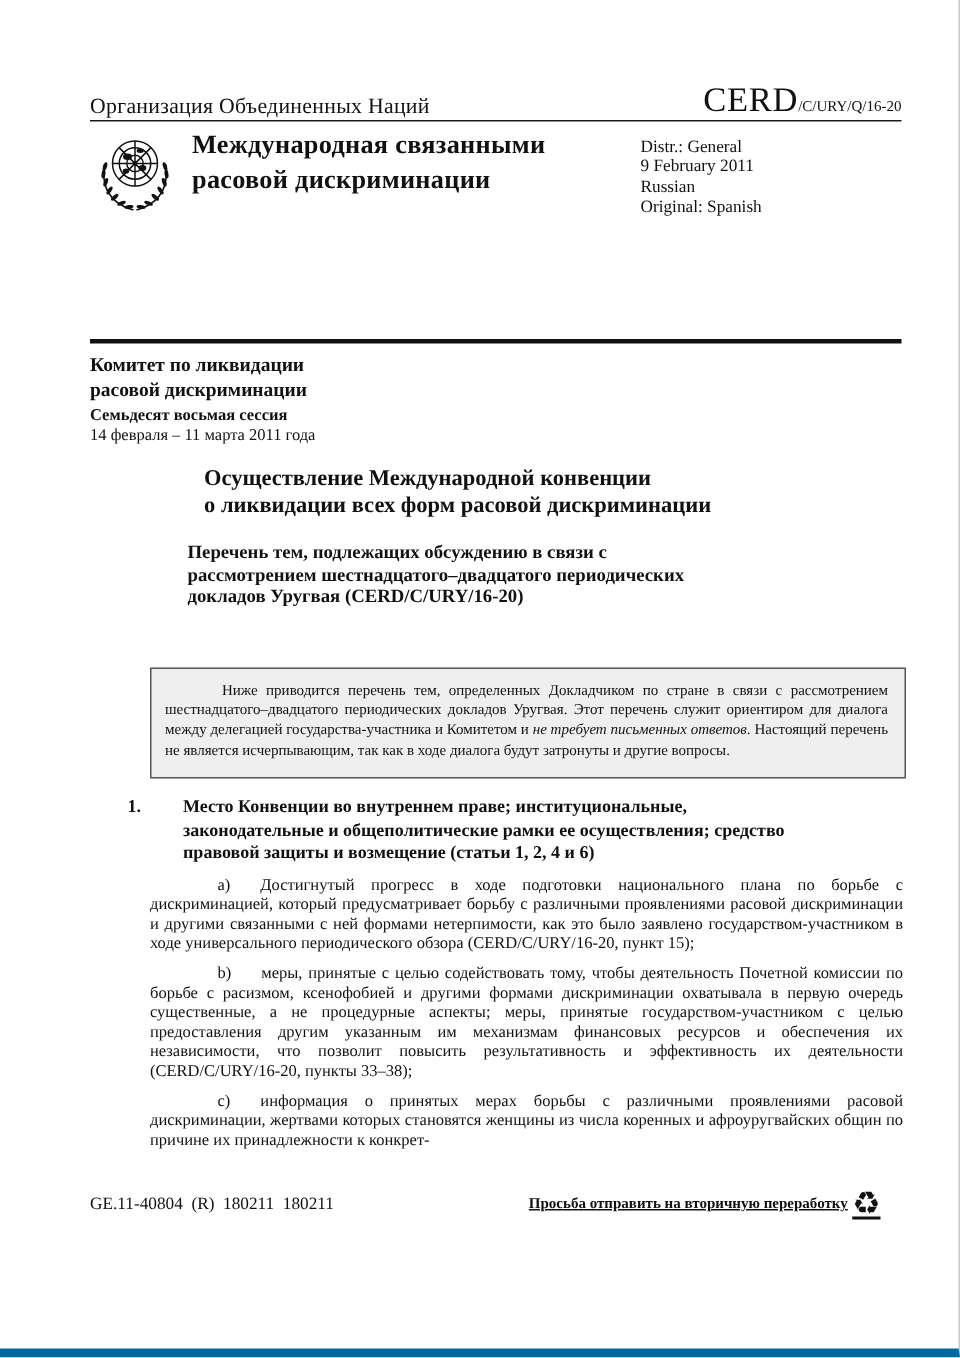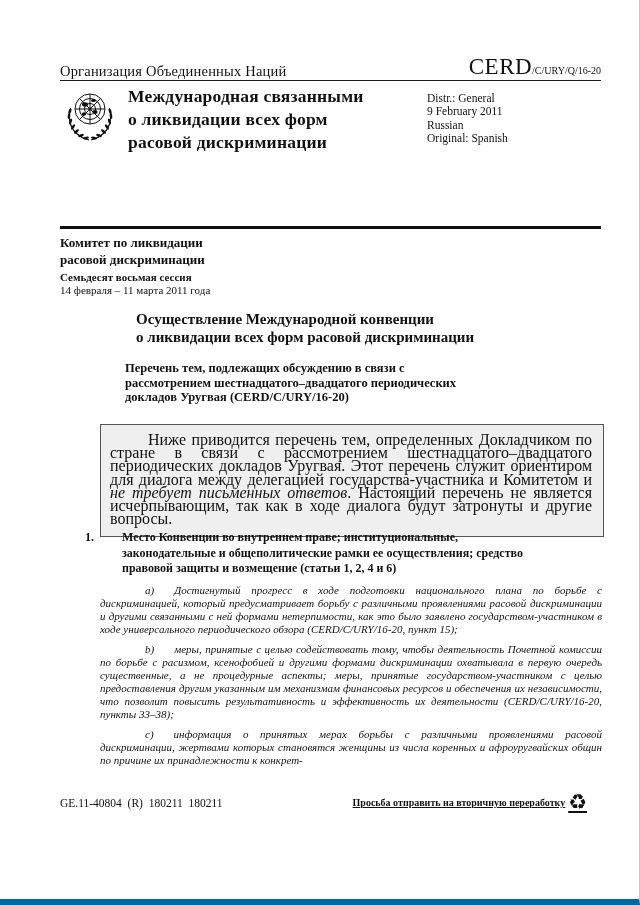--- a/index.html
+++ b/index.html
@@ -34,33 +34,33 @@
   
   .committee{position:absolute;top:234px;left:60px;}
   .committee .name{font-size:13px;font-weight:700;line-height:17px;}
   .committee .session{font-size:11px;font-weight:700;line-height:13px;margin-top:3px;}
   .committee .dates{font-size:11px;line-height:13px;}
   
   .main-title{position:absolute;top:310px;left:136px;font-size:15px;font-weight:700;line-height:18px;}
   .subtitle{position:absolute;top:361px;left:125px;font-size:12.5px;font-weight:700;line-height:14.5px;}
   
   .summary-box{
-    position:absolute;top:424px;left:100px;width:504px;box-sizing:border-box;
+    position:absolute;top:445px;left:100px;width:504px;box-sizing:border-box;
     border:1px solid #555;background:#efefef;
     padding:8px 11px 11px 9px;
-    font-size:16px;line-height:13.2px;text-align:justify;
+    font-size:10px;line-height:13.2px;text-align:justify;
   }
   .summary-box p{margin:0;text-indent:38px;}
   .summary-box .it{font-style:italic;}
   
   .section-block{position:absolute;top:530px;left:85px;width:519px;}
   .heading-row{display:flex;font-size:12px;font-weight:700;line-height:15.5px;}
   .heading-row .num{width:37px;flex:0 0 37px;}
   .heading-row .htext{width:462px;}
-  .paras{margin-left:15px;width:502px;font-size:11px;line-height:13px;text-align:justify;font-style:italic;}
+  .paras{margin-left:15px;width:502px;font-size:11px;line-height:13px;text-align:justify;}
   .paras p{margin:7px 0 0 0;text-indent:45px;}
   .paras .tab{display:inline-block;width:20px;}
   
   .footer-left{position:absolute;top:797px;left:60px;font-size:11.5px;white-space:pre;}
   .footer-right{
     position:absolute;top:792px;right:52px;
     display:flex;align-items:center;gap:3px;text-decoration:underline;
   }
   .footer-right .note{font-size:10px;font-weight:700;}
   .recycle{font-family:"DejaVu Sans",sans-serif;font-size:21px;line-height:21px;color:#111;}
@@ -112,21 +112,20 @@
         <ellipse cx="46" cy="43" rx="3" ry="1.3" transform="rotate(55 46 43)"></ellipse>
         <ellipse cx="42.5" cy="47.5" rx="3" ry="1.3" transform="rotate(40 42.5 47.5)"></ellipse>
         <ellipse cx="38" cy="51.5" rx="3" ry="1.3" transform="rotate(22 38 51.5)"></ellipse>
         <ellipse cx="33" cy="54" rx="3" ry="1.3" transform="rotate(8 33 54)"></ellipse>
       </g>
     </svg>
   </div>
 
   <div class="conv-title">
     <div>Международная связанными</div>
-    <div>о ликвидации всех форм</div>
     <div>расовой дискриминации</div>
   </div>
 
   <div class="distr-block">
     <div>Distr.: General</div>
     <div>9 February 2011</div>
     <div>Russian</div>
     <div>Original: Spanish</div>
   </div>
 

